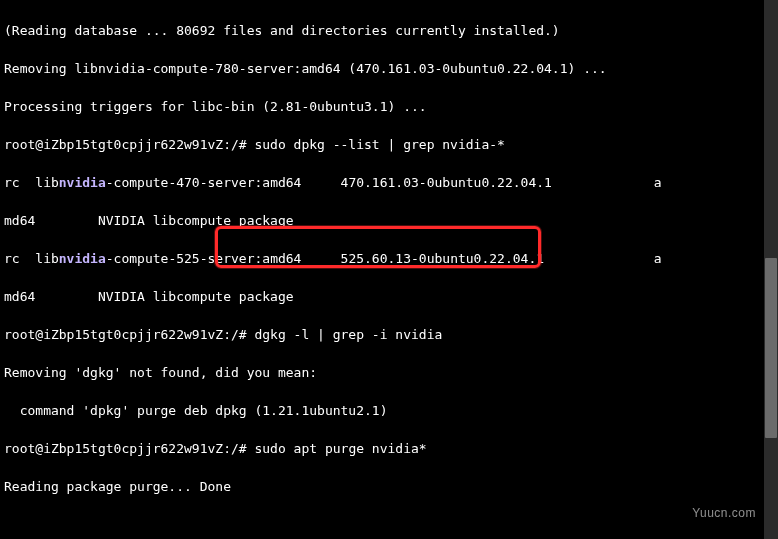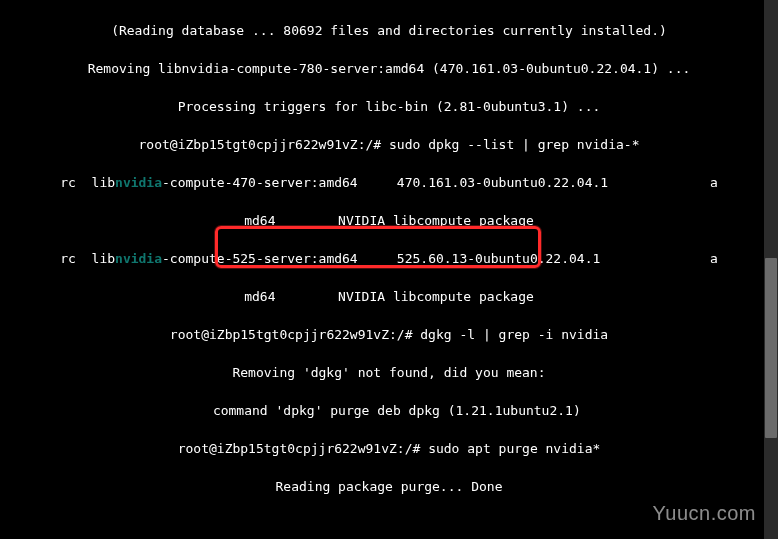--- a/index.html
+++ b/index.html
@@ -14,53 +14,53 @@
     line-height: 19px;
     overflow: hidden;
     position: relative;
   }
   .terminal {
     padding: 2px 4px;
     white-space: pre;
     position: relative;
   }
   .hl {
-    color: #0f766e;
+    color: #c4b5fd;
     font-weight: bold;
   }
   .highlight-box {
     position: absolute;
     border: 3px solid #ff2a2a;
     border-radius: 6px;
     pointer-events: none;
     box-shadow: 0 0 0 1px rgba(255,42,42,0.3);
   }
   .watermark {
     position: absolute;
     color: rgba(255,255,255,0.55);
     font-family: Arial, sans-serif;
-    font-size: 20px;
+    font-size: 12px;
     letter-spacing: 0.5px;
   }
   .scrollbar {
     position: absolute;
     right: 0;
     top: 0;
     width: 14px;
     height: 539px;
     background: #2b2b2b;
   }
   .scrollbar-thumb {
     position: absolute;
     left: 1px;
     width: 12px;
     background: #6b6b6b;
     border-radius: 1px;
   }
-  .line { display:block;text-align:center; }
+  .line { display:block; }
 </style>
 </head>
 <body>
 
 <div class="terminal">
 <span class="line">(Reading database ... 80692 files and directories currently installed.)</span>
 <span class="line">Removing libnvidia-compute-780-server:amd64 (470.161.03-0ubuntu0.22.04.1) ...</span>
 <span class="line">Processing triggers for libc-bin (2.81-0ubuntu3.1) ...</span>
 <span class="line"><span>root@iZbp15tgt0cpjjr622w91vZ:/# </span><span>sudo dpkg --list | grep nvidia-*</span></span>
 <span class="line"><span>rc  lib</span><span class="hl">nvidia</span><span>-compute-470-server:amd64     470.161.03-0ubuntu0.22.04.1             a</span></span>

